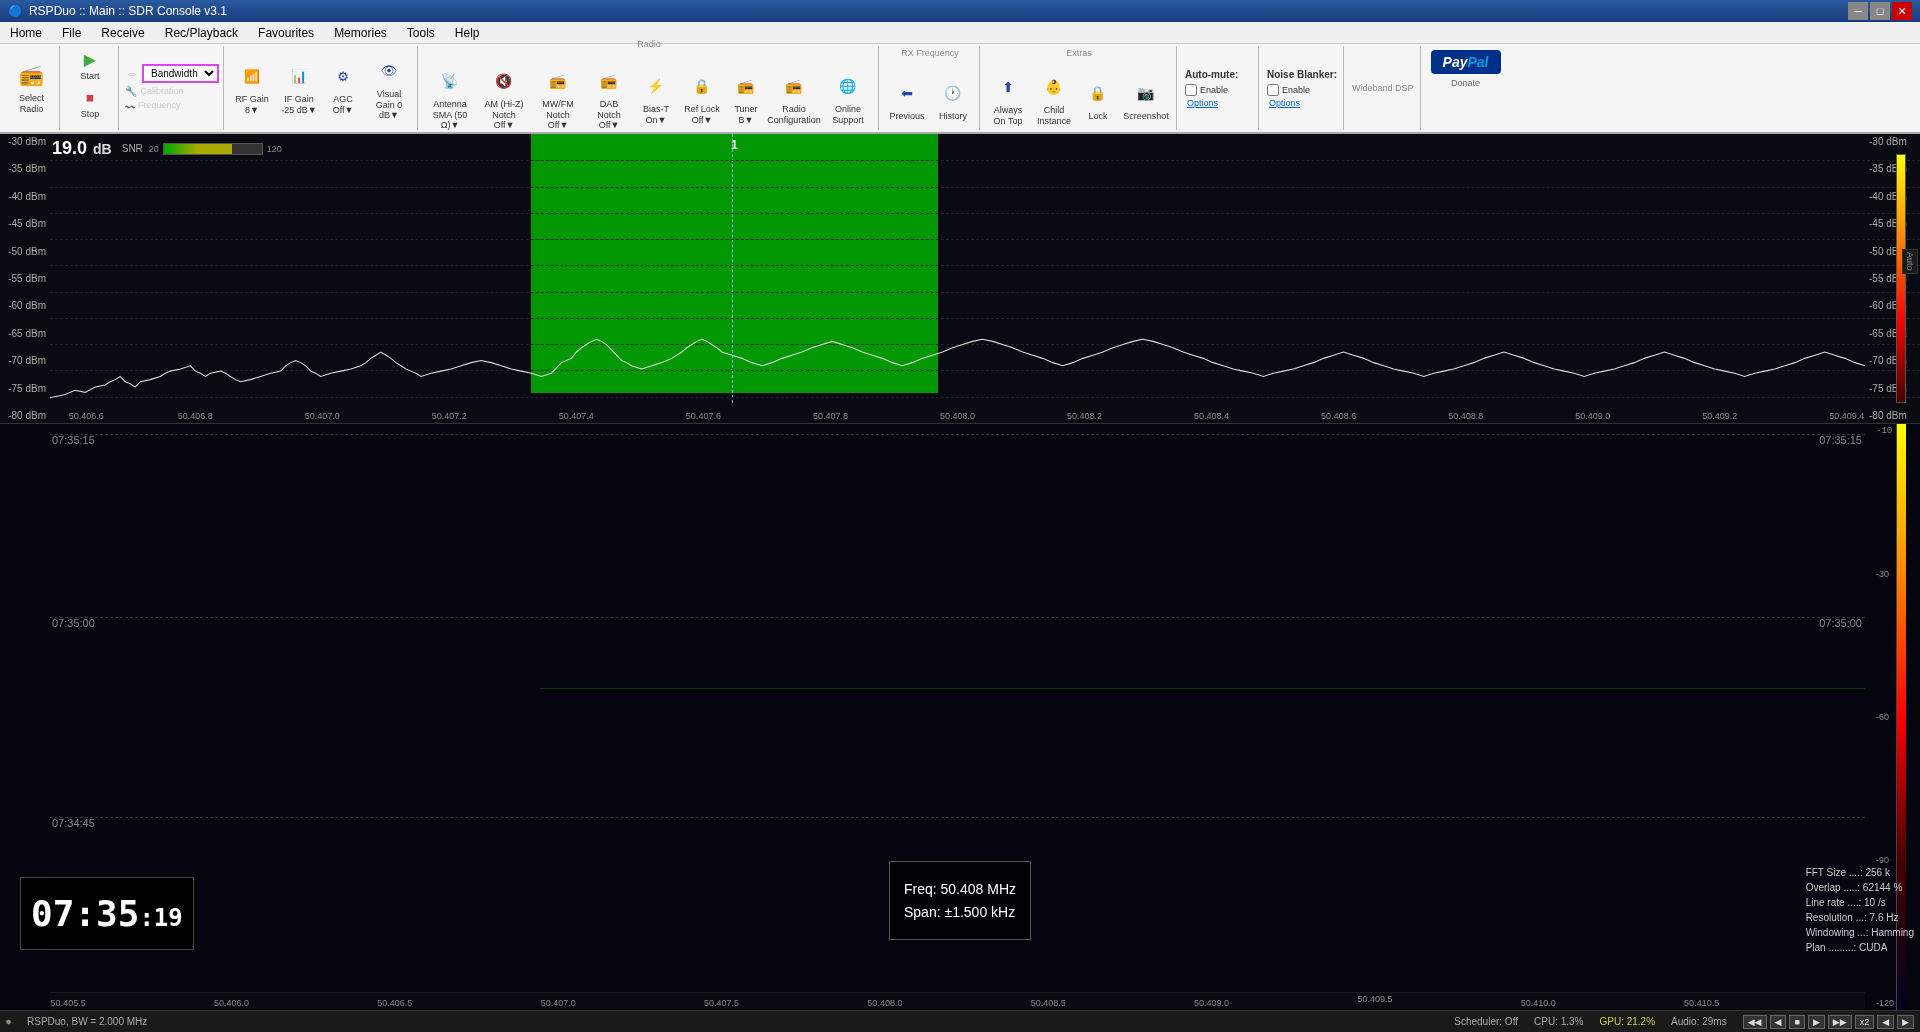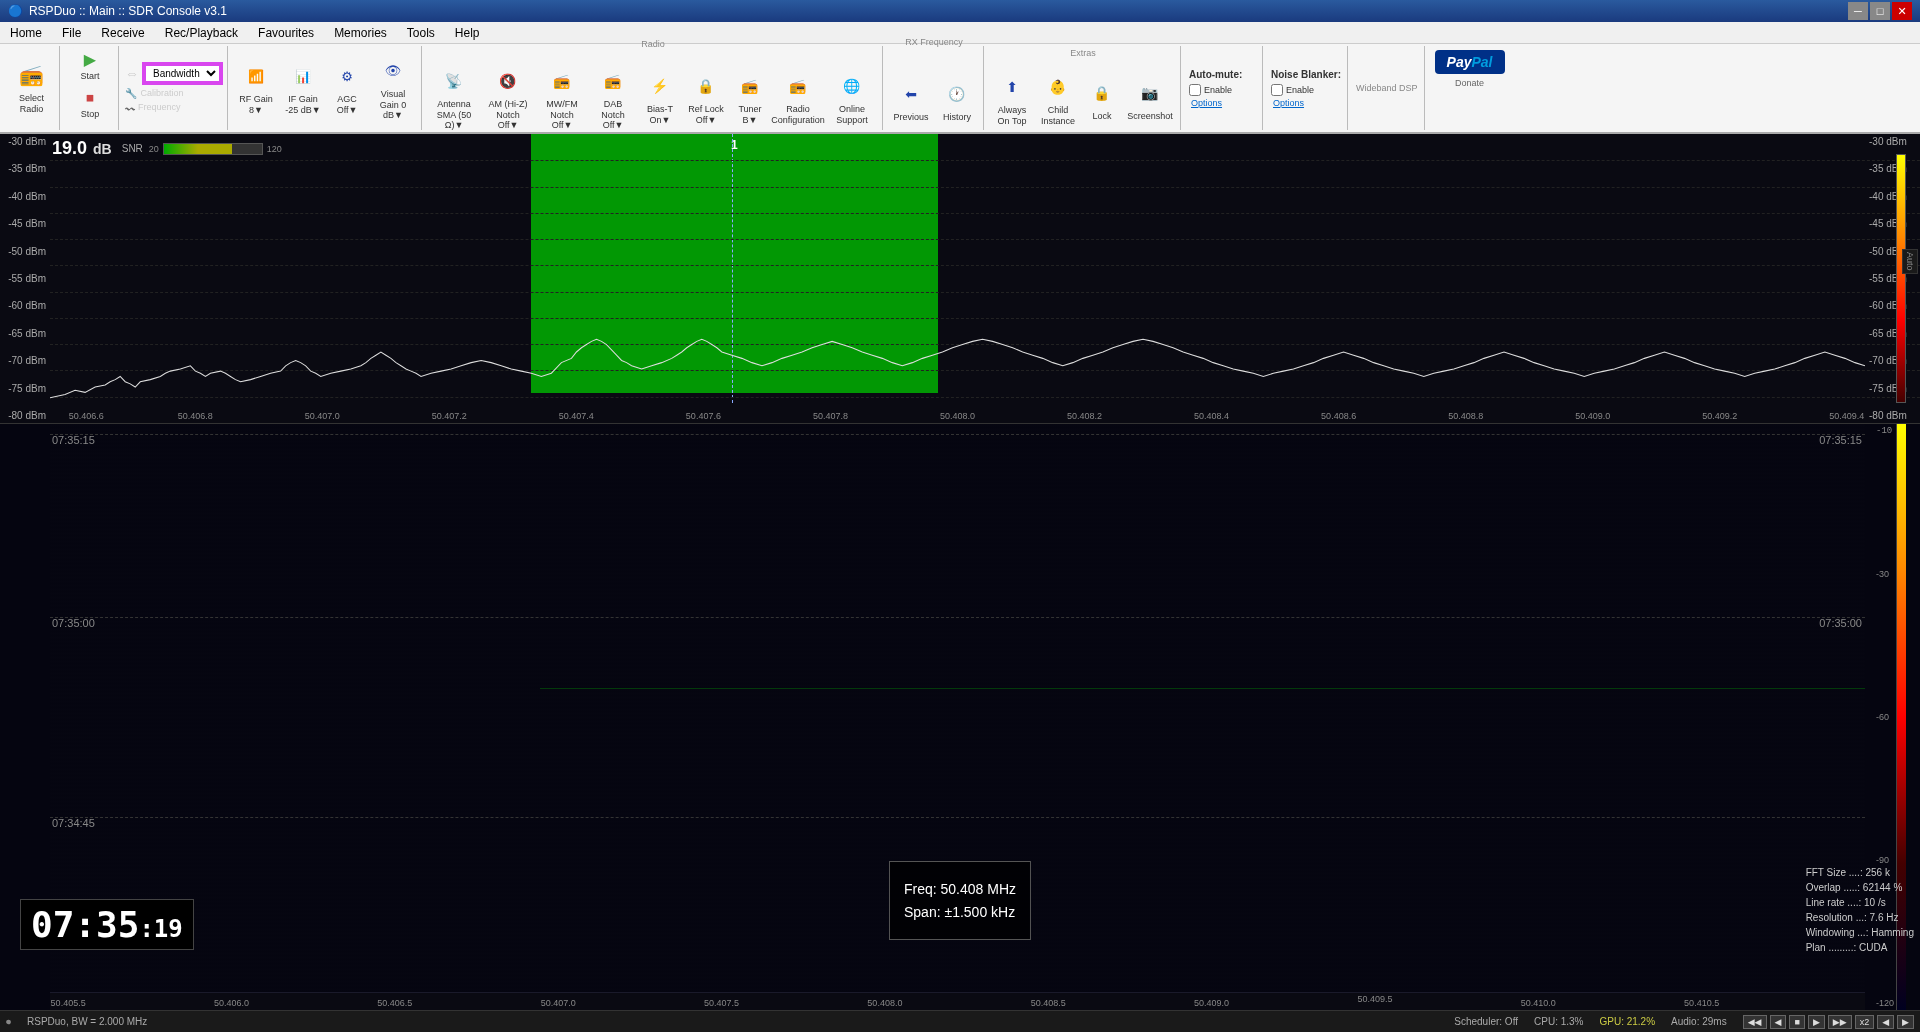--- a/index.html
+++ b/index.html
@@ -108,21 +108,21 @@
       flex-direction: column;
       gap: 1px;
       padding: 2px 4px;
       border-right: 1px solid #bbb;
       flex-shrink: 0;
       justify-content: center;
     }
     .tb-row { display: flex; align-items: center; gap: 3px; }
     .tb-dropdown {
       background: white;
-      border: 4px solid #d946ef;
+      border: 2px solid #d946ef;
       padding: 1px 3px;
       font-size: 10px;
       cursor: pointer;
       min-width: 60px;
     }
 
     
     .paypal-btn {
       background: #003087;
       color: white;
@@ -263,21 +263,21 @@
     #status-right { display: flex; align-items: center; gap: 16px; }
     .status-yellow { color: #cccc44; }
 
     
     #clock-display {
       position: absolute;
       bottom: 60px;
       left: 20px;
       background: #000;
       border: 1px solid #444;
-      padding: 4px 10px;
+      padding: 15px 10px;
       font-size: 36px;
       font-weight: bold;
       color: white;
       font-family: monospace;
     }
     #clock-display .small-sec {
       font-size: 24px;
     }
 
     #freq-info {
@@ -524,21 +524,21 @@
         </div>
         <div class="tb-btn" style="width:52px;">
           <div class="tb-btn-icon" style="font-size:14px;">🌐</div>
           <div class="tb-btn-label">Online
 Support</div>
         </div>
       </div>
     </div>
   </div>
 
-  <div class="toolbar-group" style="flex-direction:column; align-items:center; gap:14px;justify-content:center;">
+  <div class="toolbar-group" style="flex-direction:column; align-items:center; gap:2px;">
     <div style="font-size:9px; color:#888;">RX Frequency</div>
     <div style="display:flex; gap:2px;">
       <div class="tb-btn" style="width:44px;">
         <div class="tb-btn-icon" style="font-size:14px;">⬅</div>
         <div class="tb-btn-label">Previous</div>
       </div>
       <div class="tb-btn" style="width:44px;">
         <div class="tb-btn-icon" style="font-size:14px;">🕐</div>
         <div class="tb-btn-label">History</div>
       </div>

